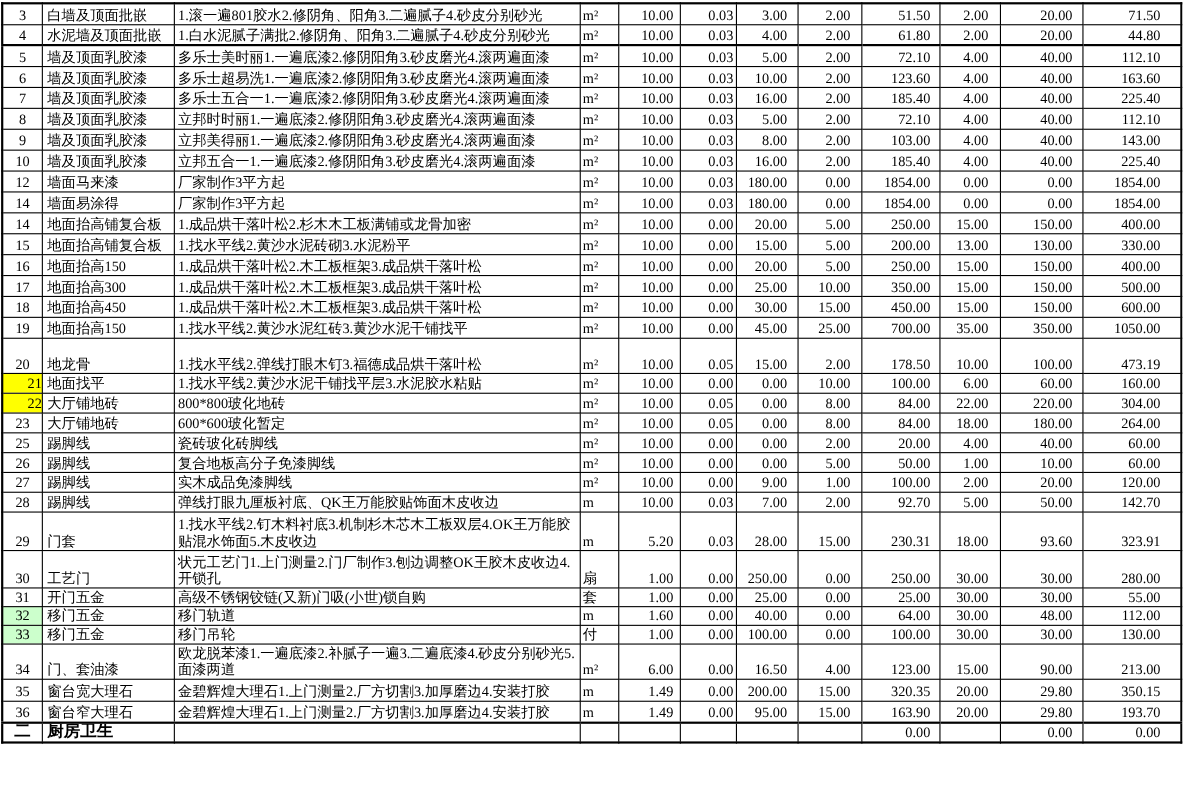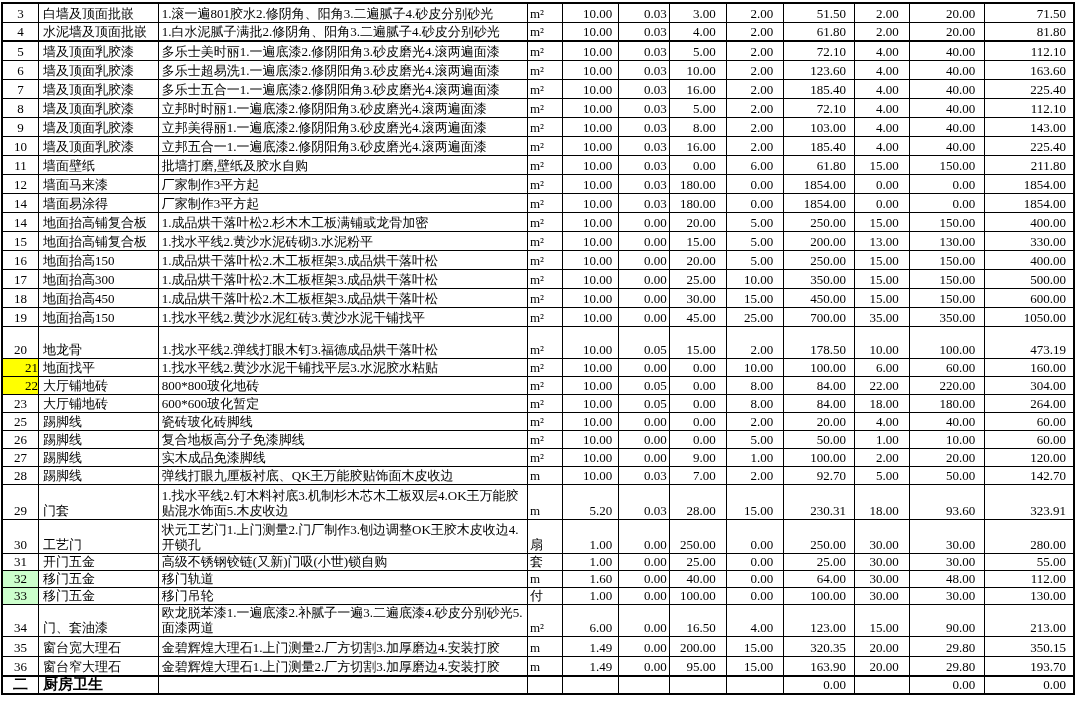--- a/index.html
+++ b/index.html
@@ -39,21 +39,21 @@
   td.c-desc{padding-left:3px;word-break:break-all;white-space:normal;}
   td.c-unit{}
   td.c-qty,td.c-loss,td.c-price,td.c-aux,td.c-mat,td.c-labor,td.c-labor_sum,td.c-total{text-align:right;}
   td.c-qty{padding-right:6px;}
   td.c-loss{padding-right:2px;}
   td.c-price{padding-right:10px;}
   td.c-aux{padding-right:10px;}
   td.c-mat{padding-right:8px;text-align:right;}
   td.c-labor{padding-right:10px;}
   td.c-labor_sum{padding-right:9px;}
-  td.c-total{padding-right:7px;}
+  td.c-total{padding-right:18px;}
   td.hl-yellow{background:var(--hl-yellow,#FFFF00);padding-left:22px;}
   td.hl-green{background:var(--hl-green,#CCFFCC);}
 </style>
 </head>
 <body style="background: rgb(255, 255, 255);">
 
 <div class="sheet">
   <table class="grid">
     <colgroup>
       <col style="width:27px">
@@ -89,21 +89,21 @@
           <td class="c-name">水泥墙及顶面批嵌</td>
           <td class="c-desc">1.白水泥腻子满批2.修阴角、阳角3.二遍腻子4.砂皮分别砂光</td>
           <td class="c-unit">m²</td>
           <td class="c-qty">10.00</td>
           <td class="c-loss">0.03</td>
           <td class="c-price">4.00</td>
           <td class="c-aux">2.00</td>
           <td class="c-mat">61.80</td>
           <td class="c-labor">2.00</td>
           <td class="c-labor_sum">20.00</td>
-          <td class="c-total">81.80</td>
+          <td class="c-total">44.80</td>
         </tr>
         <tr class="row-5">
           <td class="c-num">5</td>
           <td class="c-name">墙及顶面乳胶漆</td>
           <td class="c-desc">多乐士美时丽1.一遍底漆2.修阴阳角3.砂皮磨光4.滚两遍面漆</td>
           <td class="c-unit">m²</td>
           <td class="c-qty">10.00</td>
           <td class="c-loss">0.03</td>
           <td class="c-price">5.00</td>
           <td class="c-aux">2.00</td>
@@ -174,34 +174,20 @@
           <td class="c-desc">立邦五合一1.一遍底漆2.修阴阳角3.砂皮磨光4.滚两遍面漆</td>
           <td class="c-unit">m²</td>
           <td class="c-qty">10.00</td>
           <td class="c-loss">0.03</td>
           <td class="c-price">16.00</td>
           <td class="c-aux">2.00</td>
           <td class="c-mat">185.40</td>
           <td class="c-labor">4.00</td>
           <td class="c-labor_sum">40.00</td>
           <td class="c-total">225.40</td>
-        </tr>
-        <tr class="row-11">
-          <td class="c-num">11</td>
-          <td class="c-name">墙面壁纸</td>
-          <td class="c-desc">批墙打磨,壁纸及胶水自购</td>
-          <td class="c-unit">m²</td>
-          <td class="c-qty">10.00</td>
-          <td class="c-loss">0.03</td>
-          <td class="c-price">0.00</td>
-          <td class="c-aux">6.00</td>
-          <td class="c-mat">61.80</td>
-          <td class="c-labor">15.00</td>
-          <td class="c-labor_sum">150.00</td>
-          <td class="c-total">211.80</td>
         </tr>
         <tr class="row-12">
           <td class="c-num">12</td>
           <td class="c-name">墙面马来漆</td>
           <td class="c-desc">厂家制作3平方起</td>
           <td class="c-unit">m²</td>
           <td class="c-qty">10.00</td>
           <td class="c-loss">0.03</td>
           <td class="c-price">180.00</td>
           <td class="c-aux">0.00</td>

